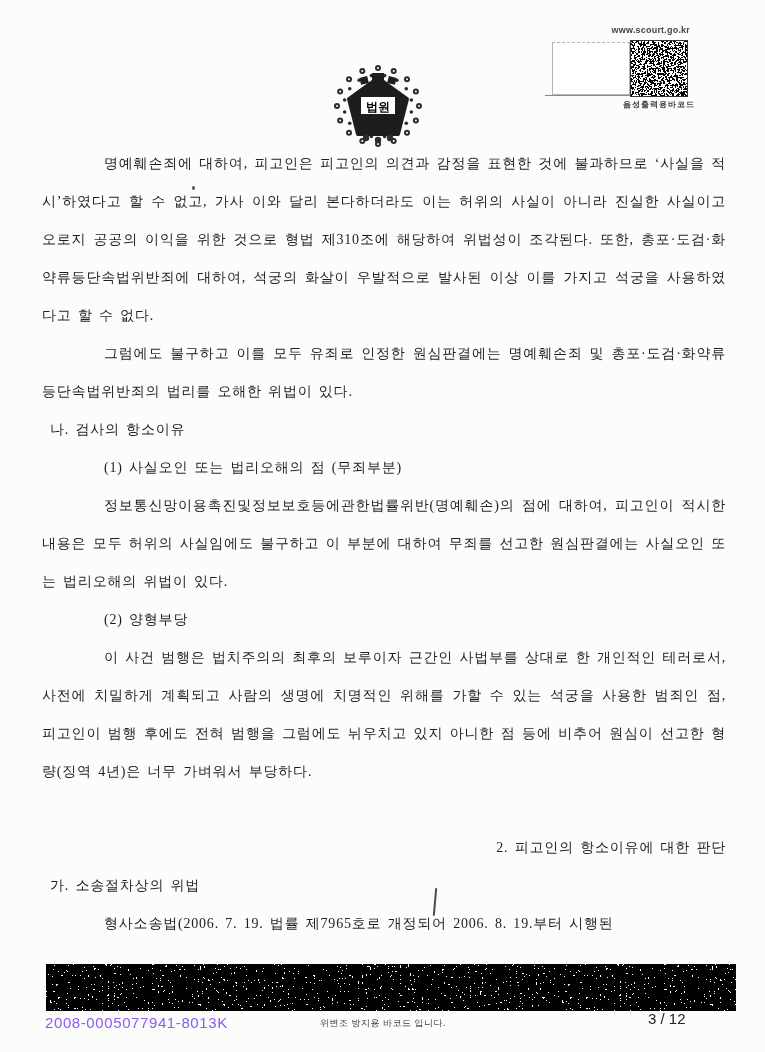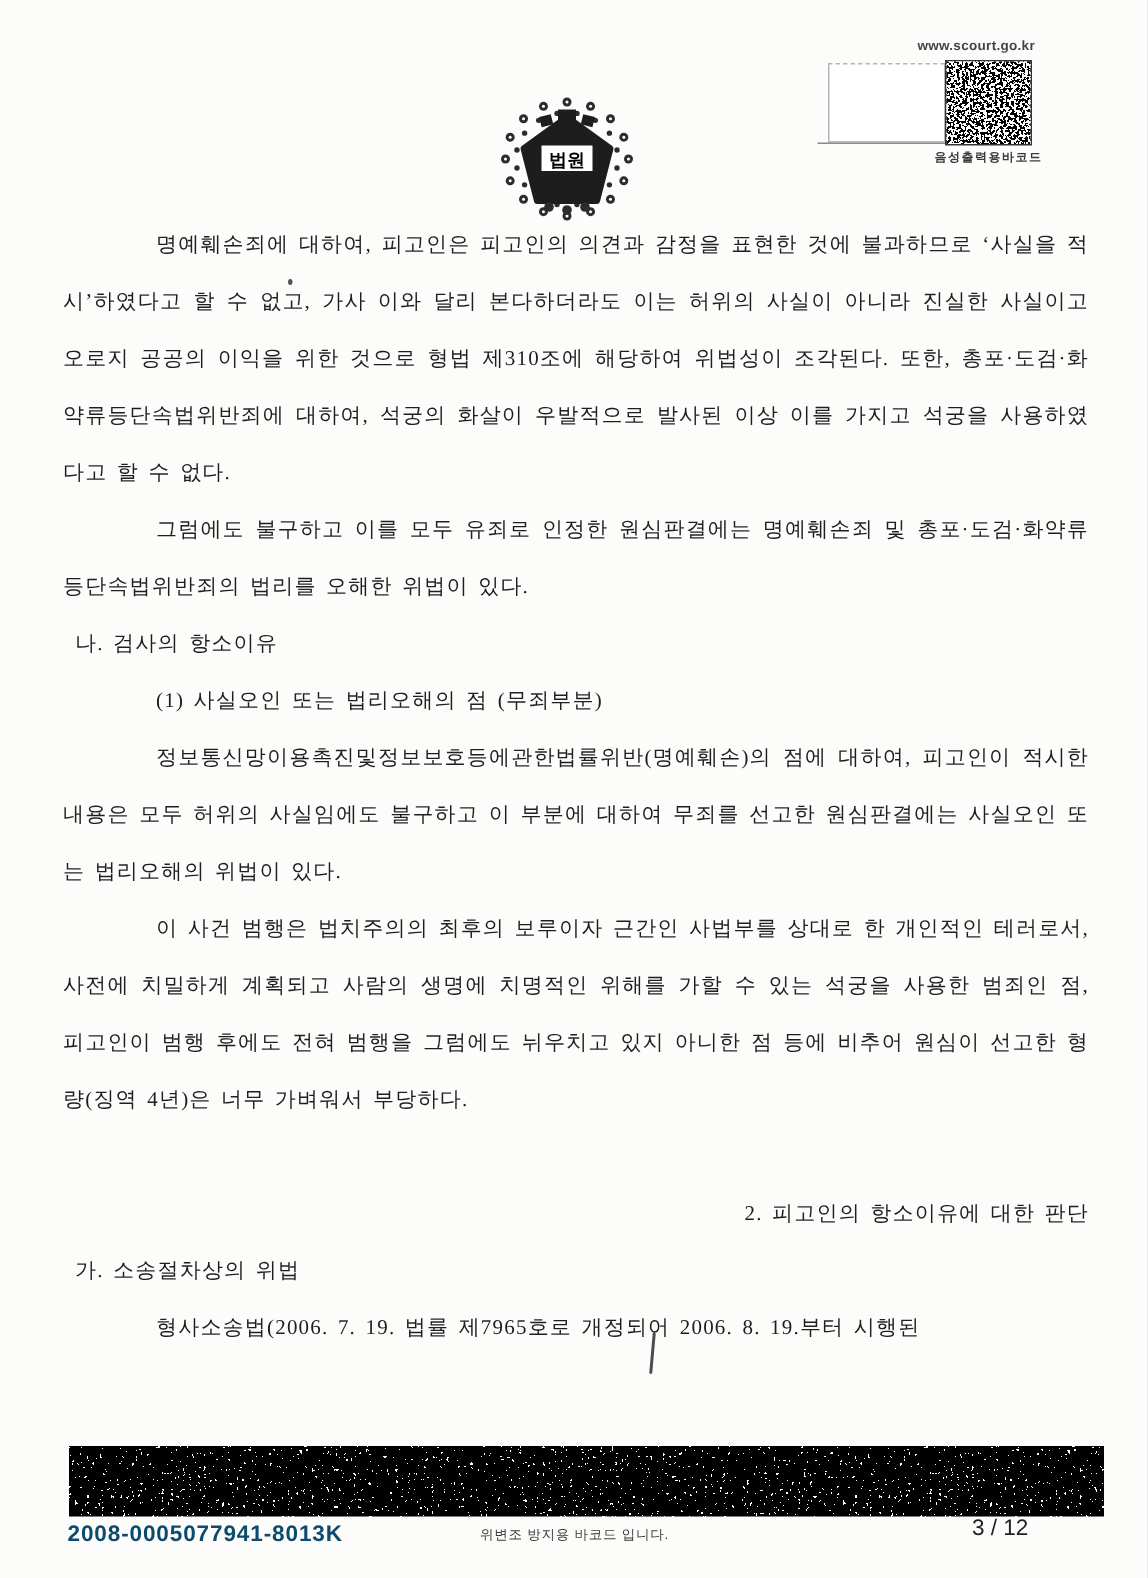--- a/index.html
+++ b/index.html
@@ -53,21 +53,21 @@
   }
   .ink-dot{
     position:absolute;left:192px;top:186px;width:3px;height:4px;
     background:#555;border-radius:50%;
   }
   
   .strip{position:absolute;left:46px;top:964px;width:690px;height:47px;}
   .strip svg{display:block;width:100%;height:100%;}
   .doc-number{
     position:absolute;left:45px;top:1014px;
-    font-family:"Liberation Sans",sans-serif;font-size:15px;color:#0c4a6e;letter-spacing:.6px;font-weight:bold;
+    font-family:"Liberation Sans",sans-serif;font-size:15px;color:#8b5cf6;letter-spacing:.6px;
   }
   .strip-caption{
     position:absolute;left:283px;top:1017px;width:200px;text-align:center;
     font-family:"Liberation Sans",sans-serif;font-size:9px;color:#3a3a3a;letter-spacing:.5px;
   }
   .page-number{
     position:absolute;left:648px;top:1010px;width:70px;
     font-family:"Liberation Sans",sans-serif;font-size:15px;color:#222;
   }
 </style>
@@ -165,20 +165,21 @@
     </svg>
   </div>
   <div class="qr-caption">음성출력용바코드</div>
 
   <div class="content">
     <p class="indent">명예훼손죄에 대하여, 피고인은 피고인의 의견과 감정을 표현한 것에 불과하므로 ‘사실을 적시’하였다고 할 수 없고, 가사 이와 달리 본다하더라도 이는 허위의 사실이 아니라 진실한 사실이고 오로지 공공의 이익을 위한 것으로 형법 제310조에 해당하여 위법성이 조각된다. 또한, 총포·도검·화약류등단속법위반죄에 대하여, 석궁의 화살이 우발적으로 발사된 이상 이를 가지고 석궁을 사용하였다고 할 수 없다.</p>
     <p class="indent">그럼에도 불구하고 이를 모두 유죄로 인정한 원심판결에는 명예훼손죄 및 총포·도검·화약류등단속법위반죄의 법리를 오해한 위법이 있다.</p>
     <p class="h-sub">나. 검사의 항소이유</p>
     <p class="indent left">(1) 사실오인 또는 법리오해의 점 (무죄부분)</p>
     <p class="indent">정보통신망이용촉진및정보보호등에관한법률위반(명예훼손)의 점에 대하여, 피고인이 적시한 내용은 모두 허위의 사실임에도 불구하고 이 부분에 대하여 무죄를 선고한 원심판결에는 사실오인 또는 법리오해의 위법이 있다.</p>
+    <p class="indent left">(2) 양형부당</p>
     <p class="indent">이 사건 범행은 법치주의의 최후의 보루이자 근간인 사법부를 상대로 한 개인적인 테러로서, 사전에 치밀하게 계획되고 사람의 생명에 치명적인 위해를 가할 수 있는 석궁을 사용한 범죄인 점, 피고인이 범행 후에도 전혀 범행을 그럼에도 뉘우치고 있지 아니한 점 등에 비추어 원심이 선고한 형량(징역 4년)은 너무 가벼워서 부당하다.</p>
     <p class="sec2">2. 피고인의 항소이유에 대한 판단</p>
     <p class="h-sub">가. 소송절차상의 위법</p>
     <p class="indent left">형사소송법(2006. 7. 19. 법률 제7965호로 개정되어 2006. 8. 19.부터 시행된</p>
   </div>
 
   <div class="pen-mark"></div>
   <div class="ink-dot"></div>
 
   <div class="strip">

